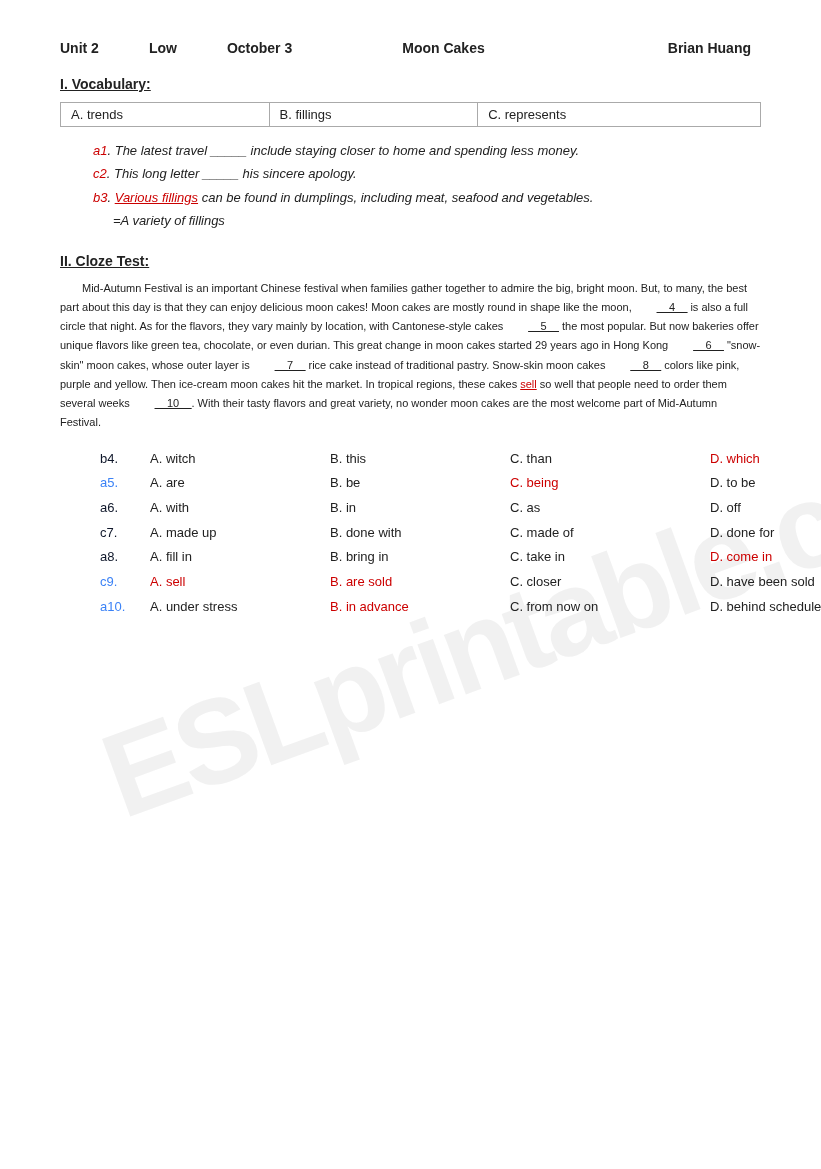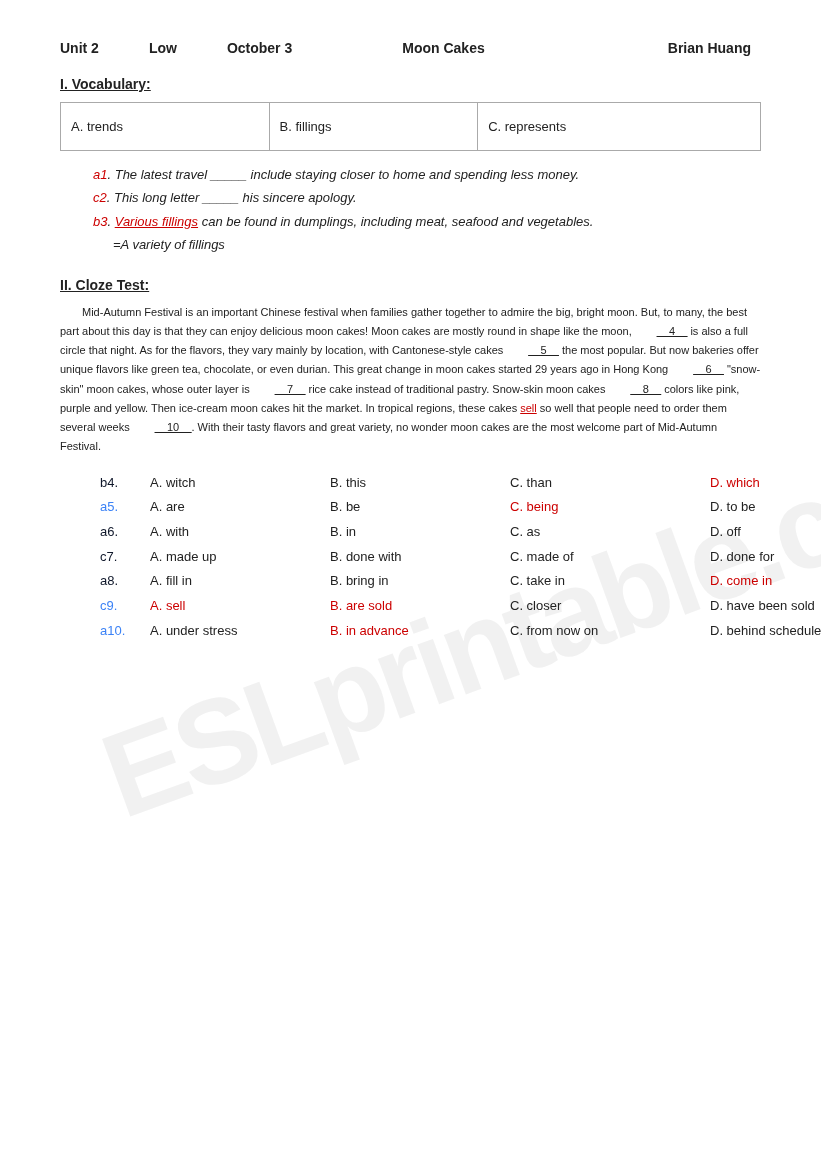--- a/index.html
+++ b/index.html
@@ -30,21 +30,21 @@
       text-decoration: underline;
     }
     .vocab-table {
       width: 100%;
       border-collapse: collapse;
       margin-bottom: 12px;
       border: 1px solid #aaa;
     }
     .vocab-table td {
       border: 1px solid #aaa;
-      padding: 16px 10px;
+      padding: 4px 10px;
       font-size: 13px;
     }
     .vocab-sentences {
       margin-left: 33px;
       margin-bottom: 20px;
       line-height: 2;
       font-style: italic;
     }
     .vocab-sentences p {
       line-height: 1.8;

